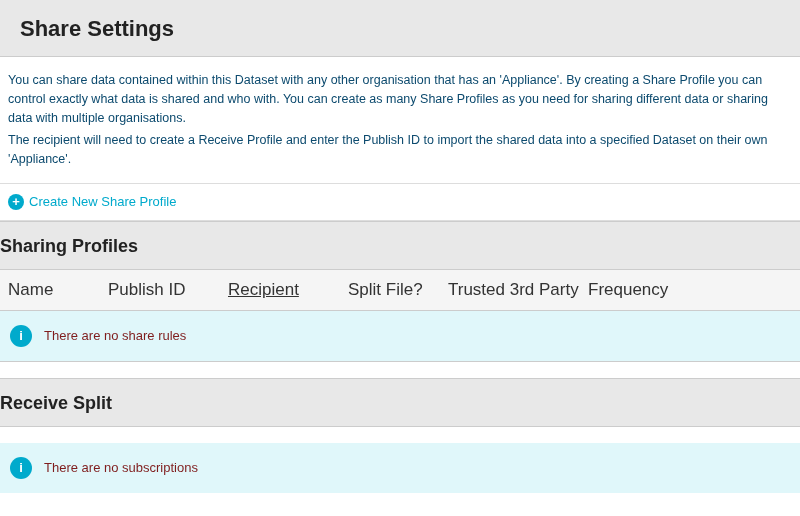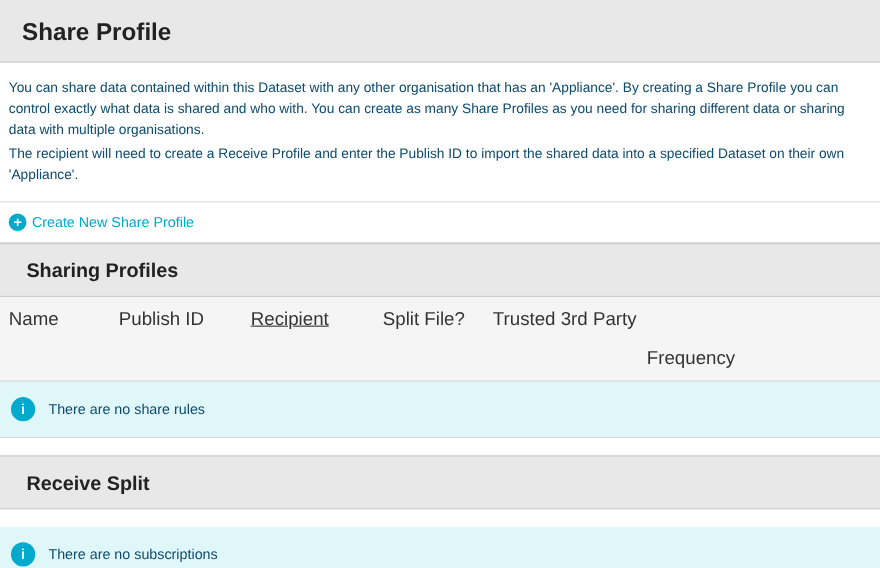--- a/index.html
+++ b/index.html
@@ -64,21 +64,21 @@
       background: #00aacc;
       border-radius: 50%;
       color: white;
       font-size: 13px;
       font-weight: bold;
       line-height: 1;
     }
 
     .section-header {
       background: #e8e8e8;
-      padding: 14px 8px 12px 24px;
+      padding: 14px 8px 12px 0;
       border-top: 1px solid #ccc;
       border-bottom: 1px solid #ccc;
     }
 
     .section-header h2 {
       font-size: 18px;
       font-weight: bold;
       color: #222;
     }
 
@@ -98,21 +98,21 @@
       font-weight: normal;
       color: #333;
     }
 
     .col-name { width: 100px; }
     .col-publish-id { width: 120px; }
     .col-recipient { width: 120px; text-decoration: underline; }
     .col-split-file { width: 100px; }
     .col-trusted { width: 140px; }
     .col-whole-dataset { width: 120px; }
-    .col-frequency { width: 100px; margin-top: 36px; }
+    .col-frequency { width: 100px; }
 
     .info-row {
       display: flex;
       align-items: center;
       gap: 12px;
       padding: 14px 10px;
       background: #e0f7fa;
     }
 
     .info-icon {
@@ -123,37 +123,37 @@
       height: 22px;
       background: #00aacc;
       border-radius: 50%;
       color: white;
       font-size: 13px;
       font-weight: bold;
       flex-shrink: 0;
     }
 
     .info-text {
-      color: #0c4a6e;
+      color: #7f1d1d;
       font-size: 13px;
     }
 
     .receive-rules-section {
       margin-top: 0;
     }
 
     .spacer {
       height: 16px;
     }
   </style>
 </head>
 <body>
 
 <div class="page-header">
-  <h1>Share Profile</h1>
+  <h1>Share Settings</h1>
 </div>
 
 <div class="description-section">
   <p>You can share data contained within this Dataset with any other organisation that has an 'Appliance'. By creating a Share Profile you can control exactly what data is shared and who with. You can create as many Share Profiles as you need for sharing different data or sharing data with multiple organisations.</p>
   <p>The recipient will need to create a Receive Profile and enter the Publish ID to import the shared data into a specified Dataset on their own 'Appliance'.</p>
 </div>
 
 <div class="create-link-row">
   <a href="#" class="create-link">
     <span class="plus-circle-icon">+</span>

